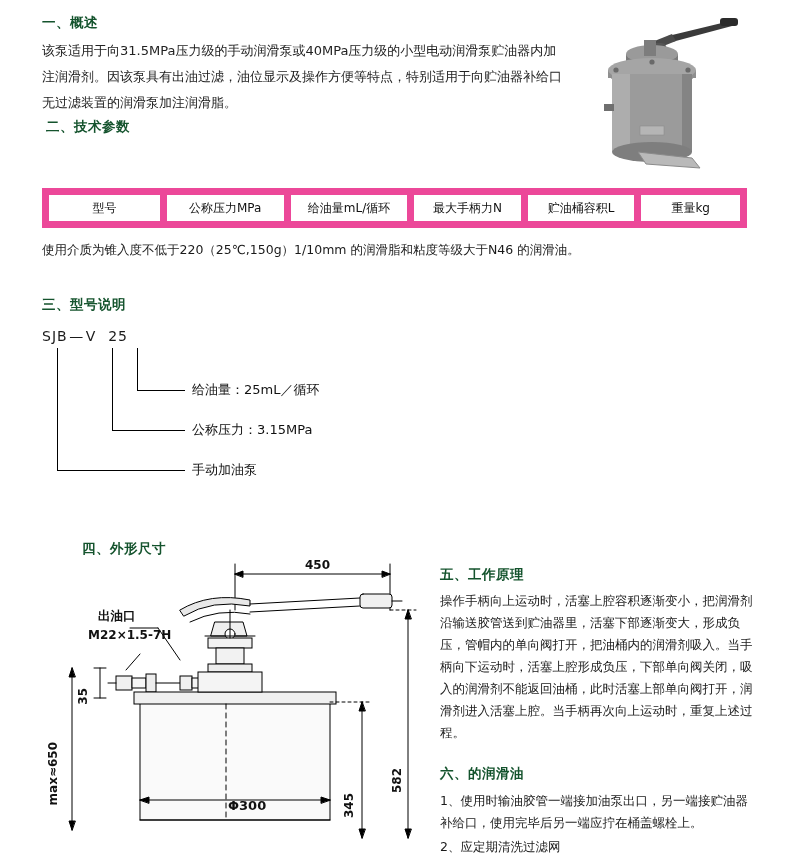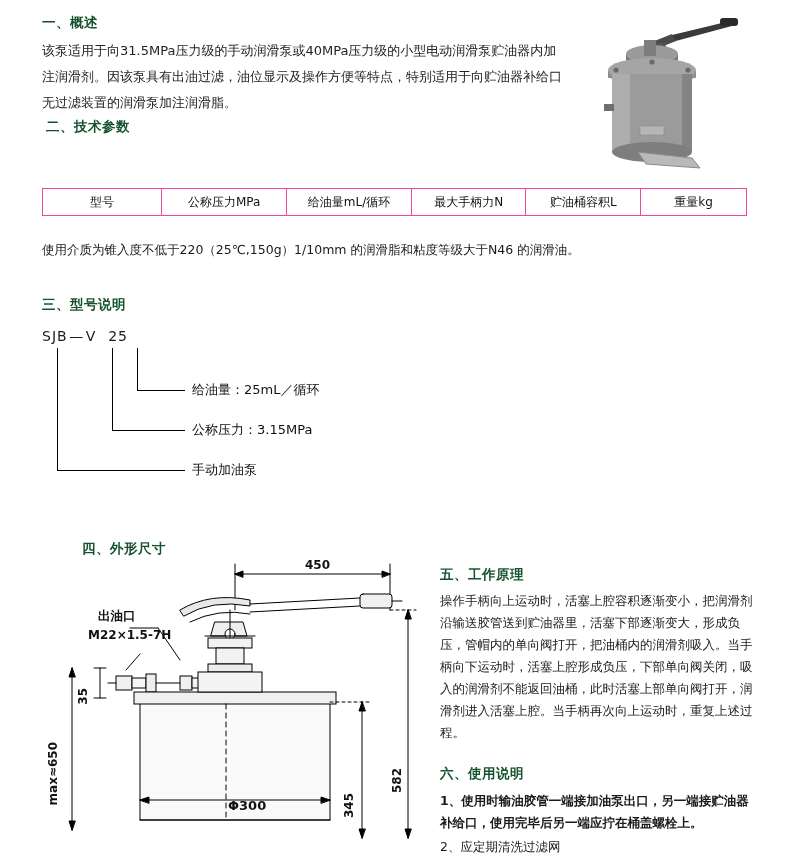--- a/index.html
+++ b/index.html
@@ -46,21 +46,21 @@
 
   
   #sec2-title { position: absolute; left: 46px; top: 118px; }
   #spec-table {
     position: absolute; left: 42px; top: 188px;
     border-collapse: collapse;
     width: 705px;
     font-size: 12px;
   }
   #spec-table td {
-    border: 1px solid #ec4899;
+    border: 7px solid #ec4899;
     text-align: center;
     height: 22px;
     padding: 2px 4px;
     color: #111;
   }
   #spec-note {
     position: absolute; left: 42px; top: 242px; width: 700px;
     font-size: 12.5px;
   }
 
@@ -88,21 +88,21 @@
   
   #sec4-title { position: absolute; left: 42px; top: 540px; margin-left: 40px; }
   #drawing {
     position: absolute; left: 30px; top: 550px; width: 410px; height: 300px;
   }
 
   
   #sec5-title { position: absolute; left: 440px; top: 566px; }
   #sec5-para { position: absolute; left: 440px; top: 590px; width: 320px; line-height: 22px; font-size: 12.5px; }
   #sec6-title { position: absolute; left: 440px; top: 765px; }
-  #sec6-item1 { position: absolute; left: 440px; top: 790px; width: 320px; line-height: 22px; font-size: 12.5px; font-weight: bold; }
+  #sec6-item1 { position: absolute; left: 440px; top: 790px; width: 320px; line-height: 22px; font-size: 12.5px; }
   #sec6-item2 { position: absolute; left: 440px; top: 836px; width: 320px; line-height: 22px; font-size: 12.5px; }
 
   .dim-text {
     position: absolute;
     font-size: 12px;
     color: #111;
     white-space: nowrap;
     font-weight: bold;
   }
   .dim-text.vert {
@@ -271,17 +271,17 @@
   <div class="dim-text" style="left:88px; top:628px;">M22×1.5-7H</div>
   <div class="dim-text vert" style="left:76px; top:688px;">35</div>
   <div class="dim-text vert" style="left:46px; top:742px;">max≈650</div>
   <div class="dim-text" style="left:228px; top:798px; font-size:13px;">Φ300</div>
   <div class="dim-text vert" style="left:342px; top:793px;">345</div>
   <div class="dim-text vert" style="left:390px; top:768px;">582</div>
 
   <div class="sec-title" id="sec5-title">五、工作原理</div>
   <div id="sec5-para">操作手柄向上运动时，活塞上腔容积逐渐变小，把润滑剂沿输送胶管送到贮油器里，活塞下部逐渐变大，形成负压，管帽内的单向阀打开，把油桶内的润滑剂吸入。当手柄向下运动时，活塞上腔形成负压，下部单向阀关闭，吸入的润滑剂不能返回油桶，此时活塞上部单向阀打开，润滑剂进入活塞上腔。当手柄再次向上运动时，重复上述过程。</div>
 
-  <div class="sec-title" id="sec6-title">六、使用说明</div>
+  <div class="sec-title" id="sec6-title">六、的润滑油</div>
   <div id="sec6-item1">1、使用时输油胶管一端接加油泵出口，另一端接贮油器补给口，使用完毕后另一端应拧在桶盖螺栓上。</div>
   <div id="sec6-item2">2、应定期清洗过滤网</div>
 
 </div>
 
 </body></html>

